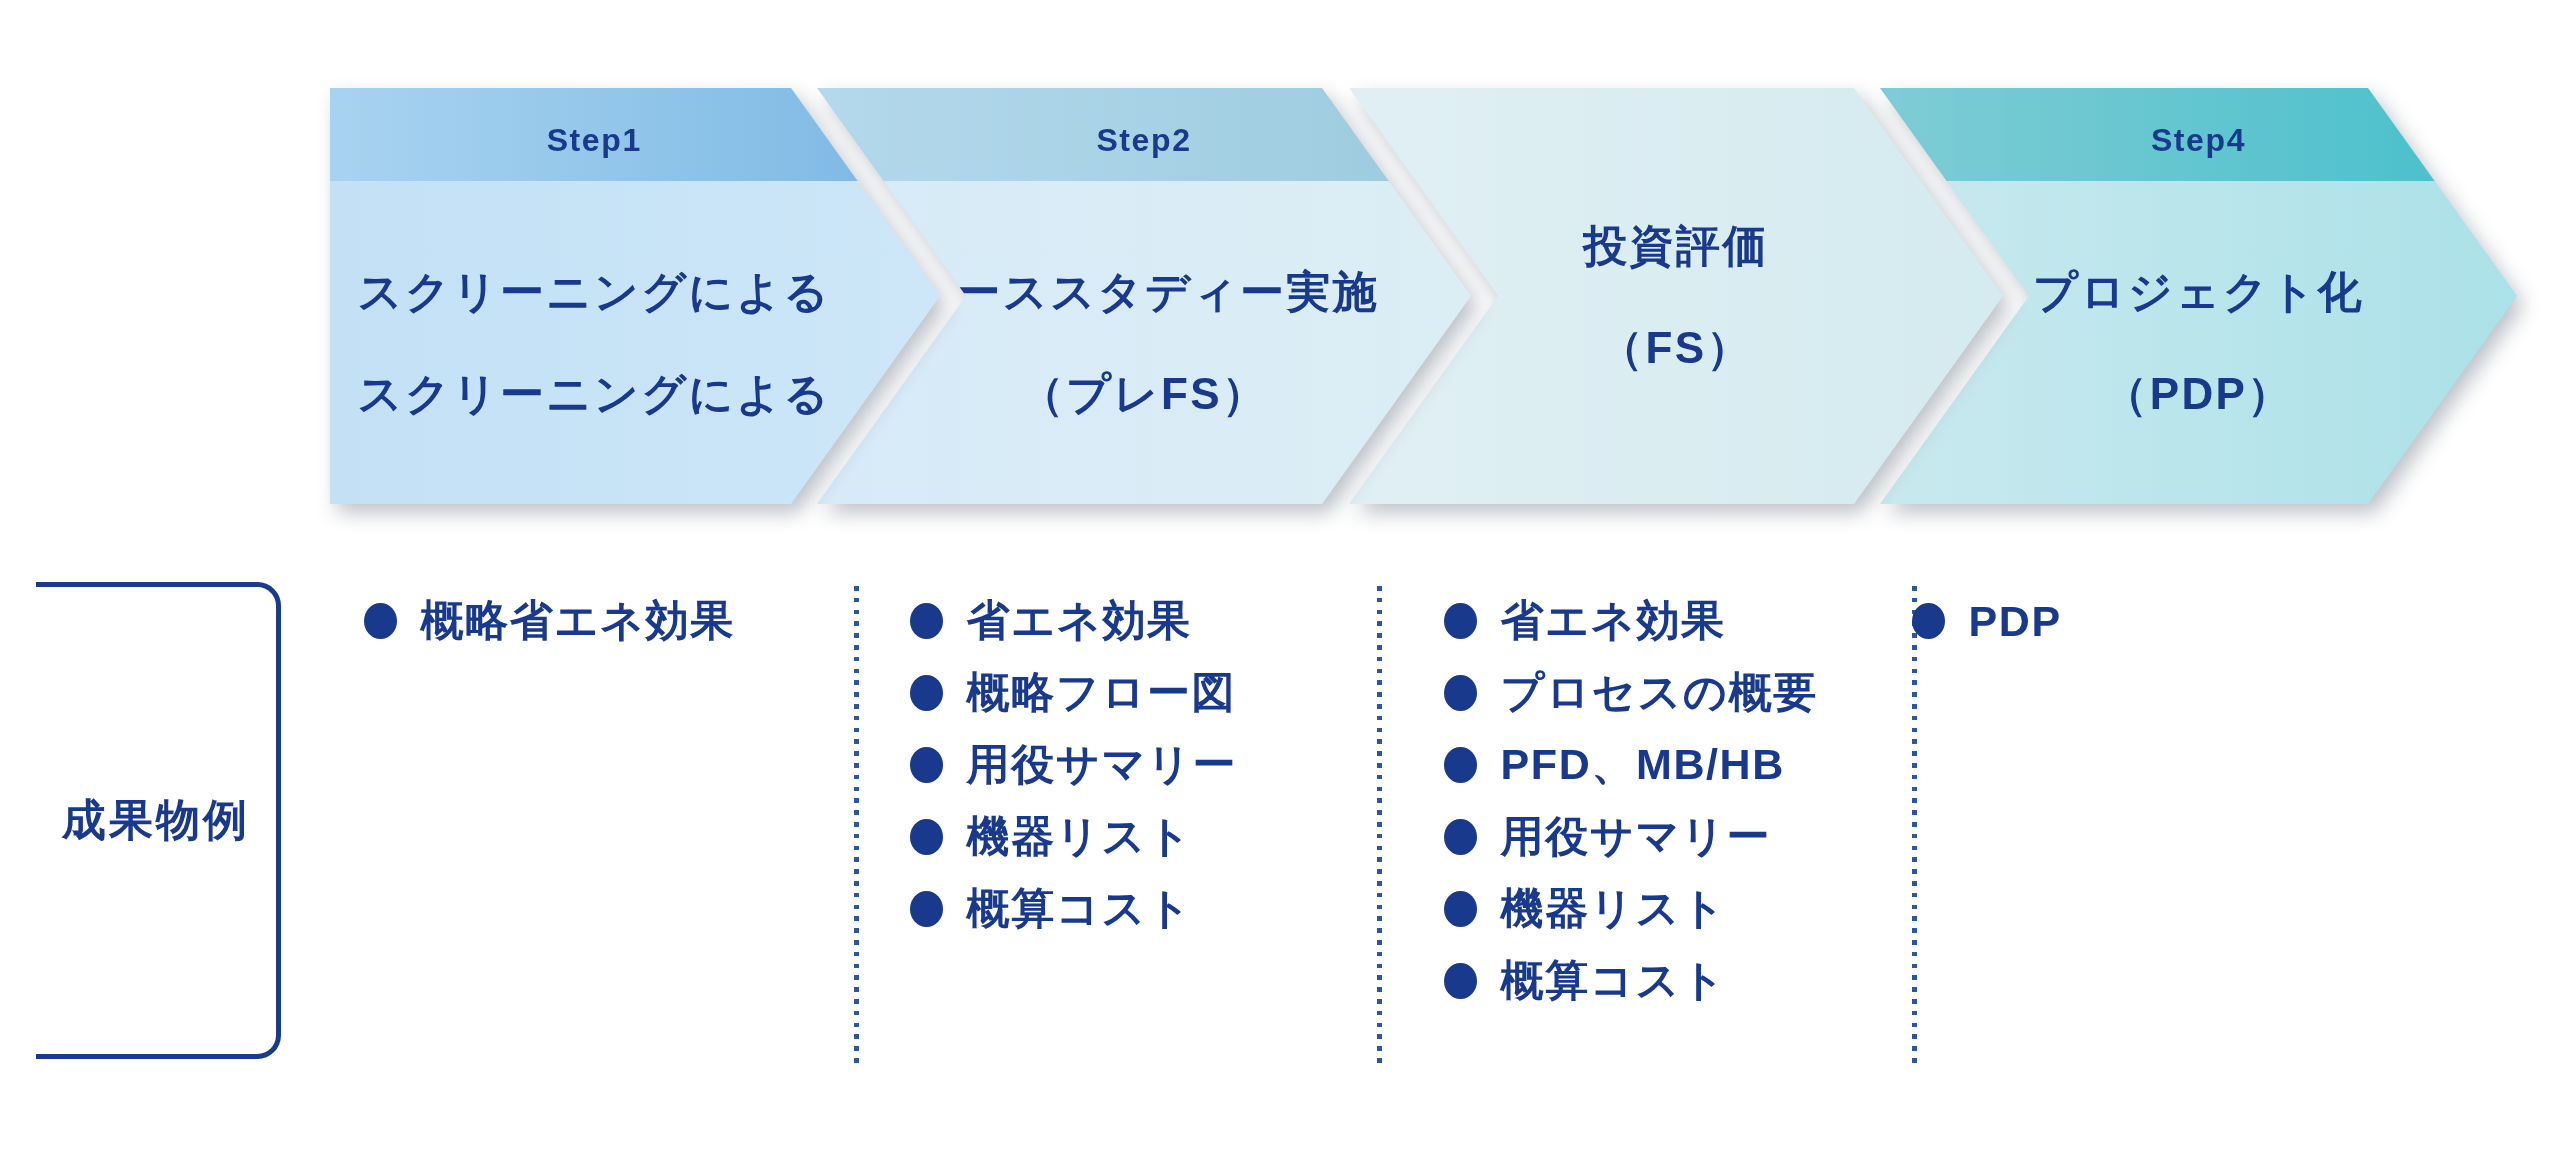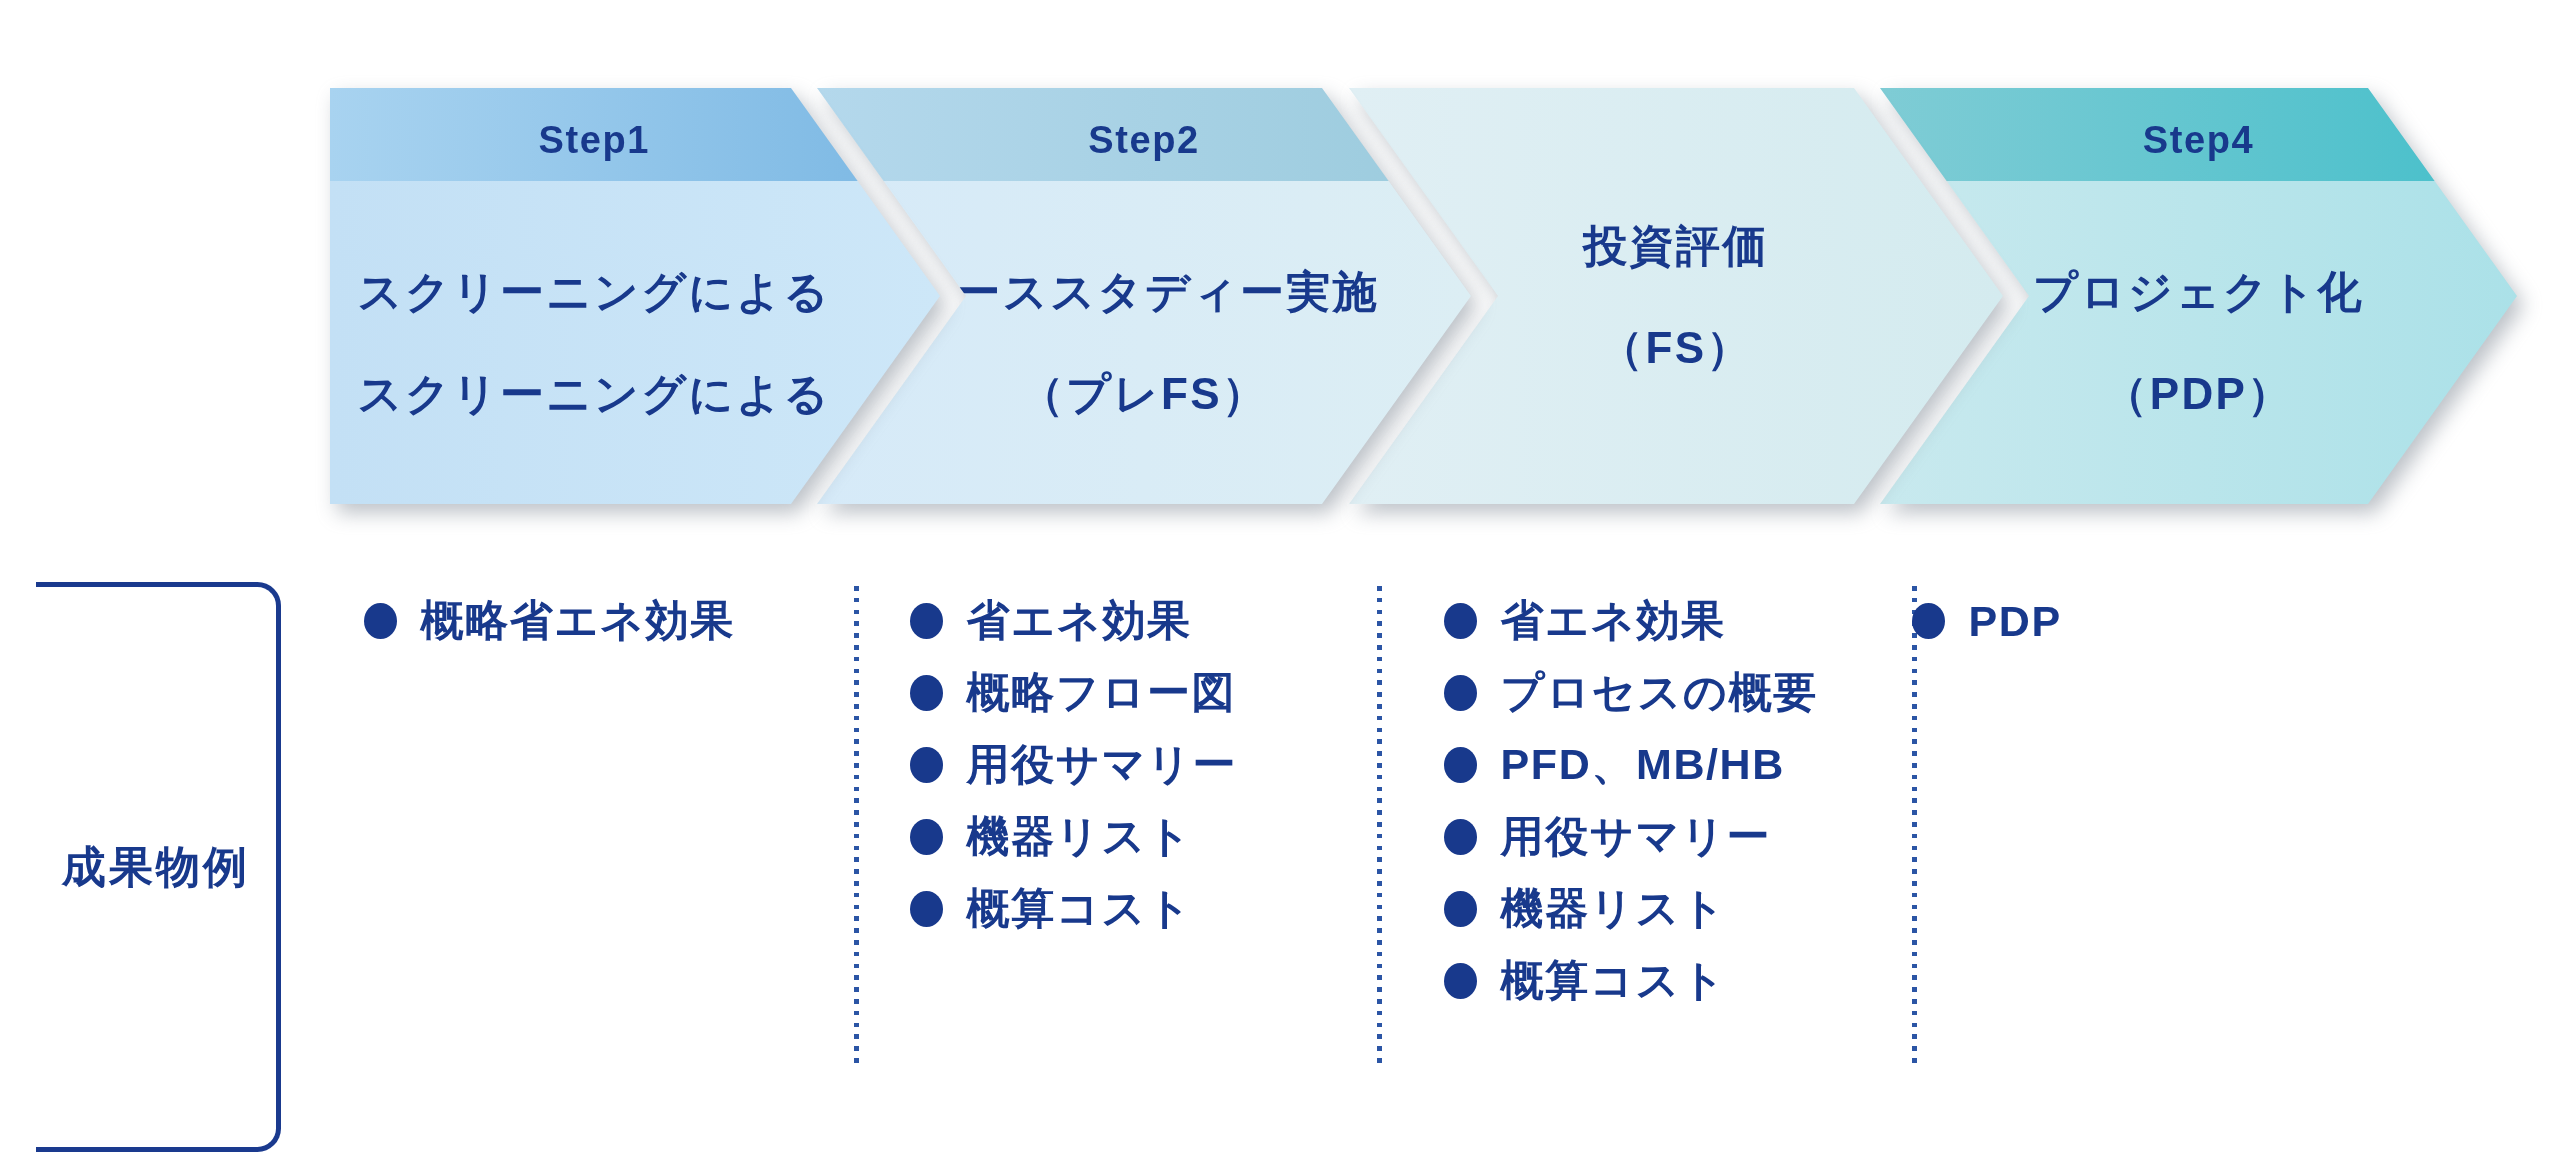--- a/index.html
+++ b/index.html
@@ -19,30 +19,30 @@
   .step2 .shape,.step3 .shape,.step4 .shape{
       clip-path:polygon(0 0, calc(100% - 149px) 0, 100% 50%, calc(100% - 149px) 100%, 0 100%, 149px 50%);}
 
   .chev-header{height:93px;display:flex;align-items:center;justify-content:center;
                box-sizing:border-box;padding:11px 149px 0 149px;}
   .step1 .chev-header{padding:11px 102px 0 20.5px;}
   .chev-body{flex:1;display:flex;flex-direction:column;align-items:center;justify-content:center;
              box-sizing:border-box;padding:0 149px;gap:23px;}
   .step1 .chev-body{padding:0 102px 0 20.5px;}
 
-  .step-title{font-size:38px;font-weight:700;color:#18398c;letter-spacing:1.6px;}
+  .step-title{font-size:32px;font-weight:700;color:#18398c;letter-spacing:1.6px;}
   .body-line{font-size:44px;font-weight:700;color:#18398c;line-height:79px;
              letter-spacing:2.4px;white-space:nowrap;text-align:center;}
 
   
   .chev-header{background:linear-gradient(90deg,var(--h0),var(--h1));}
   .chev-body{background:linear-gradient(90deg,var(--b0),var(--b1));}
 
   
-  .row-label-box{position:absolute;left:36px;top:582px;width:245px;height:570px;
+  .row-label-box{position:absolute;left:36px;top:582px;width:245px;height:477px;
                  box-sizing:border-box;border:5.5px solid #1a3a8e;border-left:none;
                  border-radius:0 23.6px 23.6px 0;display:flex;align-items:center;justify-content:center;}
   .row-label{font-size:44px;font-weight:700;color:#18398c;letter-spacing:3.1px;}
 
   .divider{position:absolute;top:586px;height:484px;width:4.7px;
            background:repeating-linear-gradient(to bottom,#2b55a5 0 4.7px,transparent 4.7px 11.8px);}
   .divider-1{left:854px;}
   .divider-2{left:1377px;}
   .divider-3{left:1912px;}
 

